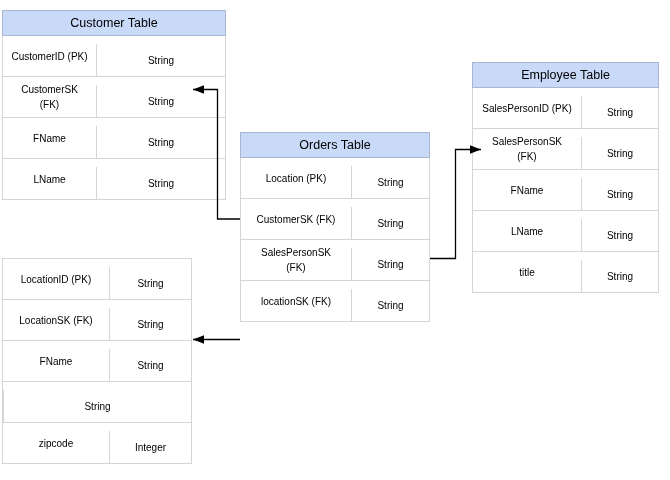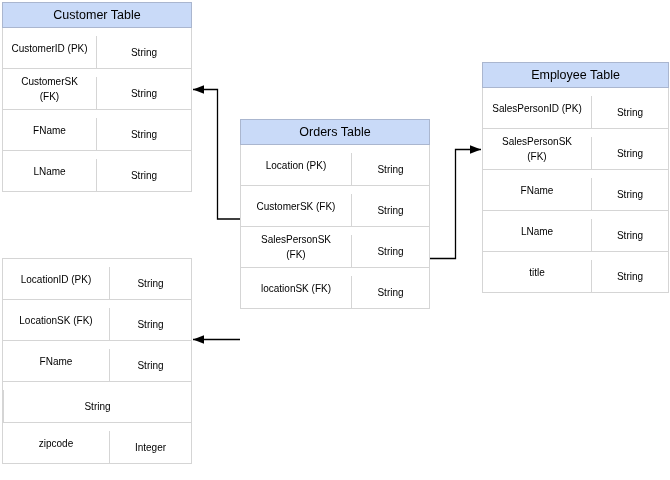--- a/index.html
+++ b/index.html
@@ -76,42 +76,42 @@
     stroke:var(--connector);
     stroke-width:1.3;
     pointer-events:stroke;
   }
 </style>
 </head>
 <body>
 
 <div id="canvas">
 
-  <div class="erd-table" style="left:2px; top:2px; width:190px; --col1:93px;">
+  <div class="erd-table" style="left:2px; top:10px; width:224px; --col1:93px;">
     <div class="tbl-header">Customer Table</div>
     <div class="tbl-row">
       <div class="cell field">CustomerID (PK)</div>
       <div class="cell type">String</div>
     </div>
     <div class="tbl-row">
       <div class="cell field">CustomerSK
 (FK)</div>
       <div class="cell type">String</div>
     </div>
     <div class="tbl-row">
       <div class="cell field">FName</div>
       <div class="cell type">String</div>
     </div>
     <div class="tbl-row">
       <div class="cell field">LName</div>
       <div class="cell type">String</div>
     </div>
   </div>
 
-  <div class="erd-table" style="left:482px; top:62px; width:187px; --col1:108px;">
+  <div class="erd-table" style="left:472px; top:62px; width:187px; --col1:108px;">
     <div class="tbl-header">Employee Table</div>
     <div class="tbl-row">
       <div class="cell field">SalesPersonID (PK)</div>
       <div class="cell type">String</div>
     </div>
     <div class="tbl-row">
       <div class="cell field">SalesPersonSK
 (FK)</div>
       <div class="cell type">String</div>
     </div>
@@ -122,21 +122,21 @@
     <div class="tbl-row">
       <div class="cell field">LName</div>
       <div class="cell type">String</div>
     </div>
     <div class="tbl-row">
       <div class="cell field">title</div>
       <div class="cell type">String</div>
     </div>
   </div>
 
-  <div class="erd-table" style="left:240px; top:119px; width:190px; --col1:110px;">
+  <div class="erd-table" style="left:240px; top:132px; width:190px; --col1:110px;">
     <div class="tbl-header">Orders Table</div>
     <div class="tbl-row">
       <div class="cell field">Location (PK)</div>
       <div class="cell type">String</div>
     </div>
     <div class="tbl-row">
       <div class="cell field">CustomerSK (FK)</div>
       <div class="cell type">String</div>
     </div>
     <div class="tbl-row">

